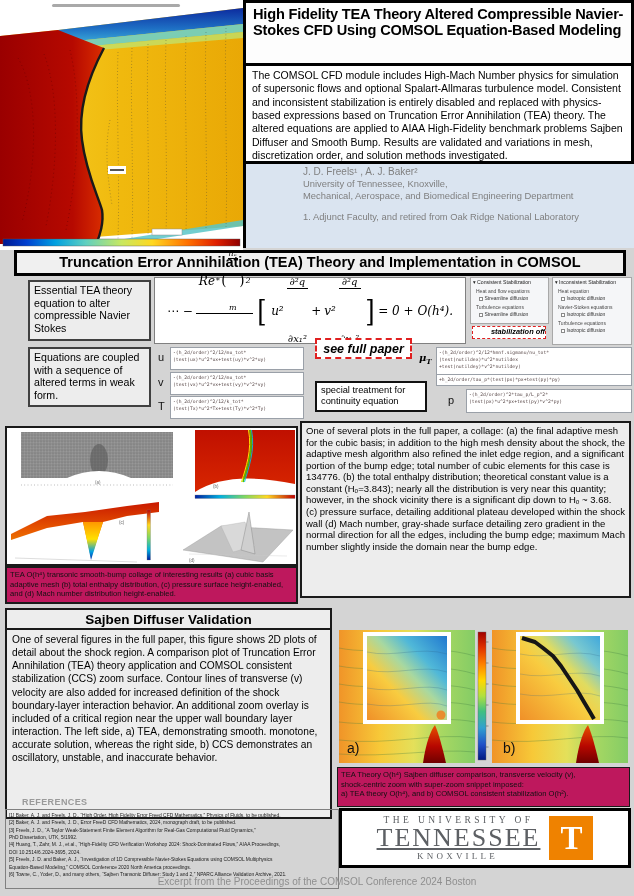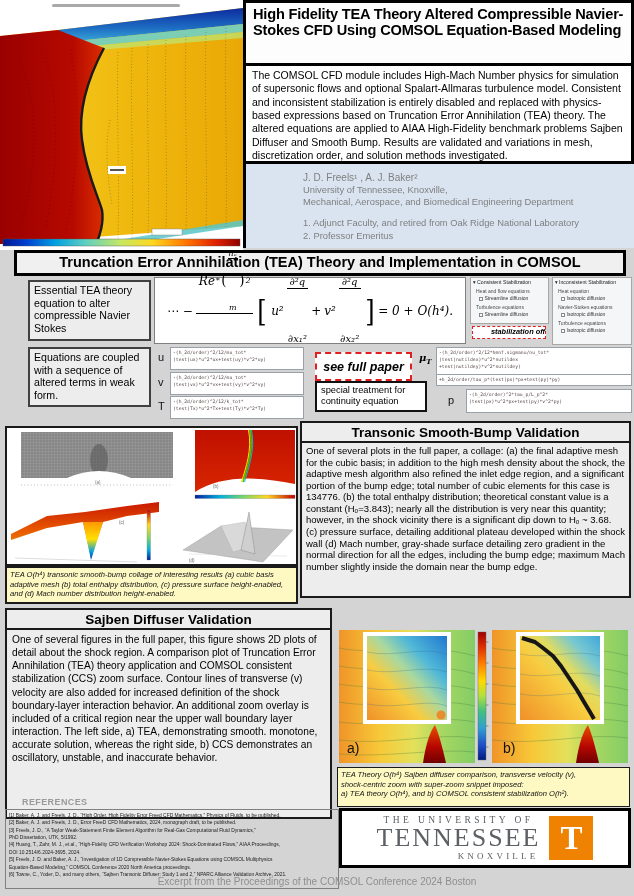--- a/index.html
+++ b/index.html
@@ -10,21 +10,21 @@
 
   
   .cfd-wrap { left:0; top:0; width:243px; height:250px; background:#fff; }
 
   
   .title-box { left:243px; top:0; width:391px; height:66px; background:#fdfdfd; border:3px solid #000;
                font-size:14.6px; font-weight:bold; line-height:1.12; padding:3px 6px 0 7px; letter-spacing:-0.2px; }
   .abstract-box { left:243px; top:66px; width:391px; height:98px; background:#ffffff; border:3px solid #000; border-top:none;
                   font-size:10.5px; line-height:1.27; padding:3px 5px 0 6px; }
   .authors-box { left:243px; top:164px; width:391px; height:84px; background:#dae4f0; border-left:3px solid #000;
-                 color:#7f7f7f; font-size:9.4px; line-height:1.3; padding:7px 4px 0 57px; }
+                 color:#7f7f7f; font-size:9.4px; line-height:1.3; padding:1px 4px 0 57px; }
   .authors-box .names { font-size:10px; }
   .authors-box .gap { height:9px; }
 
   
   .tea-header { left:14px; top:250px; width:612px; height:26px; background:#f0f0f0; border:3px solid #000;
                 font-size:14.5px; font-weight:bold; text-align:center; line-height:19px; }
   .side-note { background:#ededed; border:2px solid #404040; font-size:10.6px; line-height:1.18; padding:2px 4px; }
   .note1 { left:28px; top:280px; width:123px; height:61px; }
   .note2 { left:28px; top:347px; width:123px; height:60px; }
 
@@ -52,52 +52,52 @@
   .stab-check { display:flex; align-items:center; gap:1.5px; padding-left:3px; white-space:nowrap; }
   .cb { width:4px; height:4px; border:0.5px solid #8a8a8a; background:#fff; flex:0 0 auto; }
   .stab-off { left:472px; top:326px; width:74px; height:13px; background:#fff; border:1.5px dashed #e02020;
               font-style:italic; font-weight:bold; font-size:7.4px; text-align:right; line-height:9.5px; }
 
   
   .code { background:#fff; border:1px solid #9aa0a8; font-family:"DejaVu Sans Mono",monospace;
           font-size:4.7px; line-height:1.5; padding:1px 2px; color:#5a4a4a; white-space:pre-line; }
   .var-label { font-size:11px; color:#111; }
   .mu-label { font-family:"DejaVu Serif",serif; font-style:italic; font-size:10px; }
-  .see-paper { left:315px; top:352px; width:97px; height:29px; background:#fff; border:2px dashed #e02020;
+  .see-paper { left:315px; top:338px; width:97px; height:21px; background:#fff; border:2px dashed #e02020;
                font-weight:bold; font-style:italic; font-size:12.5px; display:flex; align-items:center; justify-content:center; }
   .special-box { left:315px; top:381px; width:112px; height:31px; background:#fff; border:2px solid #111;
                  font-size:9.3px; line-height:1.2; padding:2px 4px; }
 
   
   .val-box { background:#ededed; border:2.5px solid #1a1a1a; }
   .val-header { font-weight:bold; font-size:13.5px; text-align:center; padding:2px 0 1px 0; border-bottom:2px solid #1a1a1a; }
   .bump-box { left:300px; top:421px; width:331px; height:177px; }
   .bump-box .body { font-size:9.5px; line-height:1.22; padding:2px 4px; }
   .sajben-box { left:5px; top:608px; width:327px; height:211px; }
   .sajben-box .body { font-size:10.2px; line-height:1.29; padding:3px 5px; }
 
   .collage-wrap { left:5px; top:426px; width:293px; height:140px; background:#fff; border:2px solid #1a1a1a; }
-  .caption { background:#fef9c3; border:2px solid #1a1a1a; font-size:7.6px; line-height:1.26; padding:2px 3px; color:#111;font-style:italic; }
+  .caption { background:#be185d; border:2px solid #1a1a1a; font-size:7.6px; line-height:1.26; padding:2px 3px; color:#111; }
   .bump-caption { left:5px; top:566px; width:293px; height:38px; }
   .sajben-fig { left:337px; top:630px; width:293px; height:135px; }
   .sajben-caption { left:337px; top:767px; width:293px; height:40px; white-space:pre-line; border-width:1.5px; }
 
   
   .refs-header { left:22px; top:797px; font-size:9px; font-weight:bold; color:#9a9a9a; letter-spacing:0.4px; }
   .refs-box { left:5px; top:809px; width:334px; height:80px; border:1px solid #808080; padding:2px 3px;
               font-size:4.9px; line-height:1.5; color:#1a1a1a; }
   .ref-item { white-space:pre-line; }
 
   
   .ut-box { left:339px; top:808px; width:292px; height:60px; background:#fff; border:3px solid #000;
             display:flex; align-items:center; justify-content:center; gap:9px; }
   .ut-text { font-family:"Liberation Serif","DejaVu Serif",serif; color:#5d6064; text-align:center; }
   .ut-line1 { font-size:9.5px; letter-spacing:3.4px; }
-  .ut-line2 { font-size:26px; letter-spacing:2px; line-height:1.0; }
-  .ut-line3 { font-size:9px; letter-spacing:3.2px; text-align:right; padding-right:2px; }
+  .ut-line2 { font-size:26px; letter-spacing:2px; line-height:1.0;text-decoration:underline; }
+  .ut-line3 { font-size:9px; letter-spacing:3.2px; text-align:center; padding-right:2px; }
   .ut-t { width:44px; height:44px; background:#ef8200; display:flex; align-items:center; justify-content:center; }
   .ut-t span { font-family:"Liberation Serif","DejaVu Serif",serif; font-weight:bold; font-size:33px; color:#fff; line-height:1; }
 
   .footer { left:0; top:876px; width:634px; text-align:center; font-size:10px; color:#8f8f8f; }
 </style>
 </head>
 <body>
 
 <div class="poster">
 
@@ -163,21 +163,20 @@
   </div>
 
   <div class="abs title-box">High Fidelity TEA Theory Altered Compressible Navier-Stokes CFD Using COMSOL Equation-Based Modeling</div>
   <div class="abs abstract-box">The COMSOL CFD module includes High-Mach Number physics for simulation of supersonic flows and optional Spalart-Allmaras turbulence model. Consistent and inconsistent stabilization is entirely disabled and replaced with physics-based expressions based on Truncation Error Annihilation (TEA) theory.  The altered equations are applied to AIAA High-Fidelity benchmark problems Sajben Diffuser and Smooth Bump.  Results are validated and variations in mesh, discretization order, and solution methods investigated.</div>
   <div class="abs authors-box">
     <div class="names">J. D. Freels¹ , A. J. Baker²</div>
     <div>University of Tennessee, Knoxville,</div>
     <div>Mechanical, Aerospace, and Biomedical Engineering  Department</div>
     <div class="gap"></div>
     <div>1. Adjunct Faculty,  and retired from Oak Ridge National Laboratory</div>
-    <div>2. Professor Emeritus</div>
   </div>
 
   <div class="abs tea-header">Truncation Error Annihilation (TEA) Theory and Implementation in COMSOL</div>
   <div class="abs side-note note1">Essential TEA theory equation to alter compressible  Navier Stokes</div>
 
   <div class="abs eq-box">
     <span class="eq">
       <span>⋯ −</span>
       <span class="frac">
         <span class="fnum">
@@ -340,21 +339,20 @@
         <polygon points="214,98 238,94 248,118 226,124" fill="#d9d9d9" stroke="#a8a8a8" stroke-width="0.3"></polygon>
         <polygon points="242,84 248,126 234,122" fill="#cfcfcf" stroke="#8c8c8c" stroke-width="0.5"></polygon>
         <line x1="182" y1="126" x2="280" y2="128" stroke="#c9c9c9" stroke-width="0.4"></line>
         <text x="182" y="134" font-size="4.5" fill="#666">(d)</text>
       </g>
     </svg>
   </div>
   <div class="abs caption bump-caption">TEA O(h⁴) transonic smooth-bump collage of interesting results (a) cubic basis adaptive mesh (b) total enthalpy distribution, (c) pressure surface height-enabled, and  (d) Mach number distribution height-enabled.</div>
 
   <div class="abs val-box bump-box">
-    <div class="val-header">Transonic Smooth-Bump Validation</div>
     <div class="body">One of several plots in the full paper, a collage: (a) the final adaptive mesh for the cubic basis; in addition to the high mesh density about the shock, the adaptive mesh algorithm also refined the inlet edge region, and a significant portion of the bump edge; total number of cubic elements for this case is 134776. (b) the total enthalpy distribution; theoretical constant value is a constant (Hₒ=3.843); nearly all the distribution is very near this quantity; however, in the shock vicinity there is a significant dip down to Hₒ ~ 3.68. (c) pressure surface, detailing additional plateau developed within the shock wall (d) Mach number, gray-shade surface detailing zero gradient in the normal direction for all the edges, including the bump edge; maximum Mach number slightly inside the domain near the bump edge.</div>
   </div>
 
   <div class="abs val-box sajben-box">
     <div class="val-header">Sajben Diffuser Validation</div>
     <div class="body">One of several figures in the full paper, this figure shows 2D plots of detail about the shock region. A comparison plot of Truncation Error Annihilation (TEA) theory application and COMSOL consistent stabilization (CCS) zoom surface.  Contour lines of transverse (v) velocity are also added for increased definition of the shock boundary-layer interaction behavior.  An additional zoom overlay is included of a critical region near the upper wall boundary layer interaction.  The left side, a) TEA, demonstrating smooth. monotone, accurate solution, whereas the right side, b) CCS demonstrates an oscillatory, unstable, and inaccurate behavior.</div>
   </div>
 
   <div class="abs sajben-fig">
     <svg width="293" height="135" viewBox="0 0 293 135">

